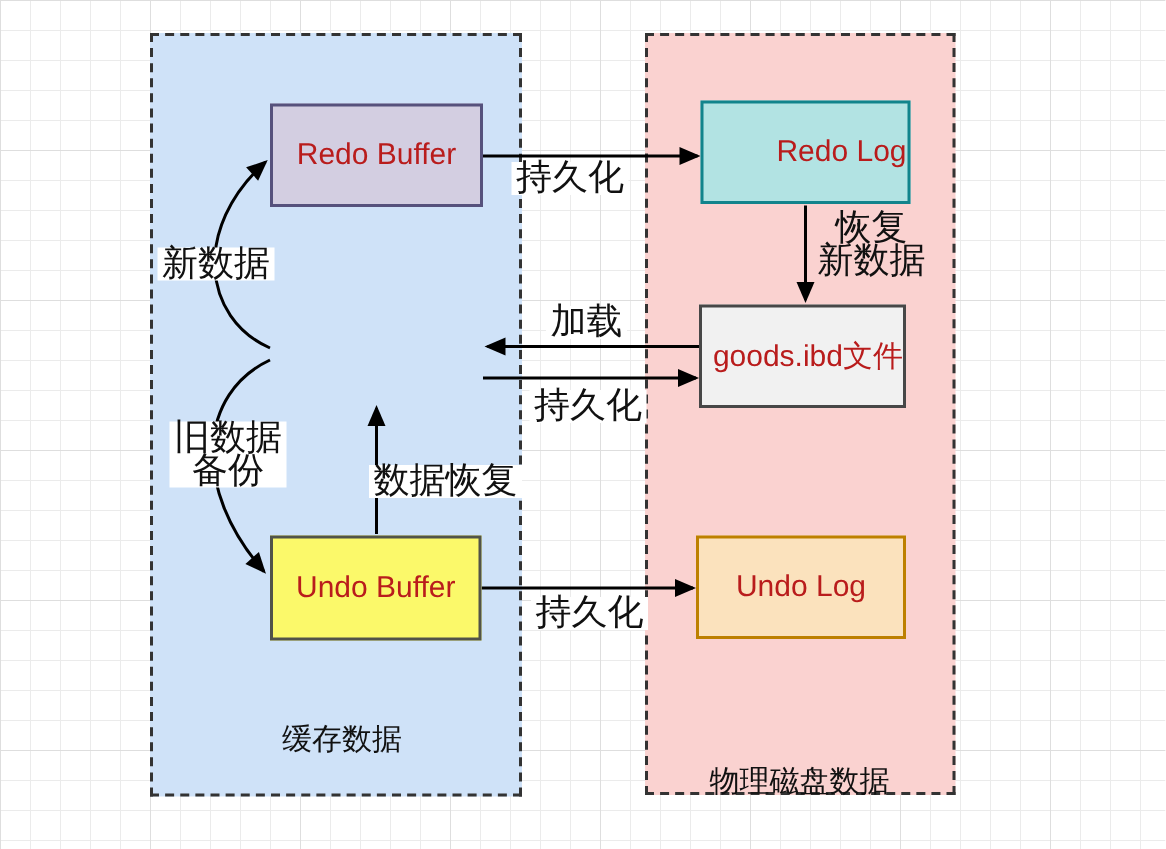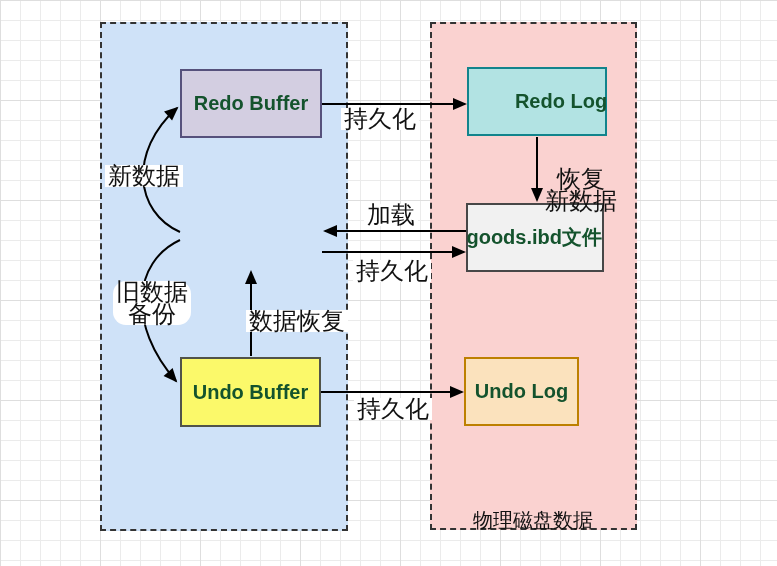--- a/index.html
+++ b/index.html
@@ -9,21 +9,21 @@
       linear-gradient(#dedede 1px, transparent 1px),
       linear-gradient(90deg,#dedede 1px, transparent 1px),
       linear-gradient(#ebebeb 1px, transparent 1px),
       linear-gradient(90deg,#ebebeb 1px, transparent 1px);
     background-size:100px 100px,100px 100px,20px 20px,20px 20px;
   }
   .container{position:absolute;border:2px dashed #333333;box-sizing:border-box;}
   .node{
     position:absolute;border:2px solid #444;box-sizing:border-box;
     display:flex;align-items:center;justify-content:center;
-    font-size:20px;color:#14532d;white-space:nowrap;font-weight:bold;
+    font-size:20px;color:#b91c1c;white-space:nowrap;
   }
   .edge-label{
     position:absolute;transform:translateX(-50%);
     font-size:24px;color:#111;line-height:22px;text-align:center;white-space:nowrap;
   }
   .edge-label.bg{background:#ffffff;padding:0 3px;}
   .container-label{
     position:absolute;transform:translateX(-50%);
     font-size:20px;color:#111;white-space:nowrap;
   }
@@ -61,41 +61,42 @@
   </div>
   <div class="node" style="left: 467px; top: 67px; width: 140px; height: 69px; background: rgb(178, 227, 227); border-color: rgb(17, 132, 140); padding-left: 48px;">
     <span>Redo Log</span>
   </div>
   <div class="node" style="left: 466px; top: 203px; width: 138px; height: 69px; background: rgb(241, 241, 241); border-color: rgb(71, 71, 71); justify-content: flex-end;">
     <span>goods.ibd文件</span>
   </div>
   <div class="node" style="left: 180px; top: 357px; width: 141px; height: 70px; background: rgb(251, 249, 106); border-color: rgb(81, 83, 73); align-items: center;">
     <span>Undo Buffer</span>
   </div>
-  <div class="node" style="left: 464px; top: 357px; width: 115px; height: 69px; background: rgb(251, 226, 189); border-color: rgb(189, 128, 0);">
+  <div class="node" style="left: 464px; top: 357px; width: 140px; height: 69px; background: rgb(251, 226, 189); border-color: rgb(189, 128, 0);">
     <span>Undo Log</span>
   </div>
 
   <div class="edge-label bg" style="left:144px;top:165px;">新数据</div>
 
-  <div class="edge-label bg" style="left:152px;top:281px;border-radius:13px;">
+  <div class="edge-label bg" style="left:152px;top:281px;">
     <span>旧数据</span>
     <span>备份</span>
   </div>
 
   <div class="edge-label bg" style="left:297px;top:310px;">数据恢复</div>
 
   <div class="edge-label bg" style="left:380px;top:108px;">持久化</div>
 
-  <div class="edge-label" style="left:581px;top:141px;margin-top:27px;">
+  <div class="edge-label" style="left:581px;top:141px;">
     <span>恢复</span>
     <span>新数据</span>
   </div>
 
   <div class="edge-label bg" style="left:391px;top:204px;text-align:center;">加载</div>
 
   <div class="edge-label bg" style="left:392px;top:260px;">持久化</div>
 
   <div class="edge-label bg" style="left:393px;top:398px;">持久化</div>
 
+  <div class="container-label" style="left:228px;top:479px;">缓存数据</div>
   <div class="container-label" style="left:533px;top:507px;">物理磁盘数据</div>
 
 </div>
 
 </body></html>

